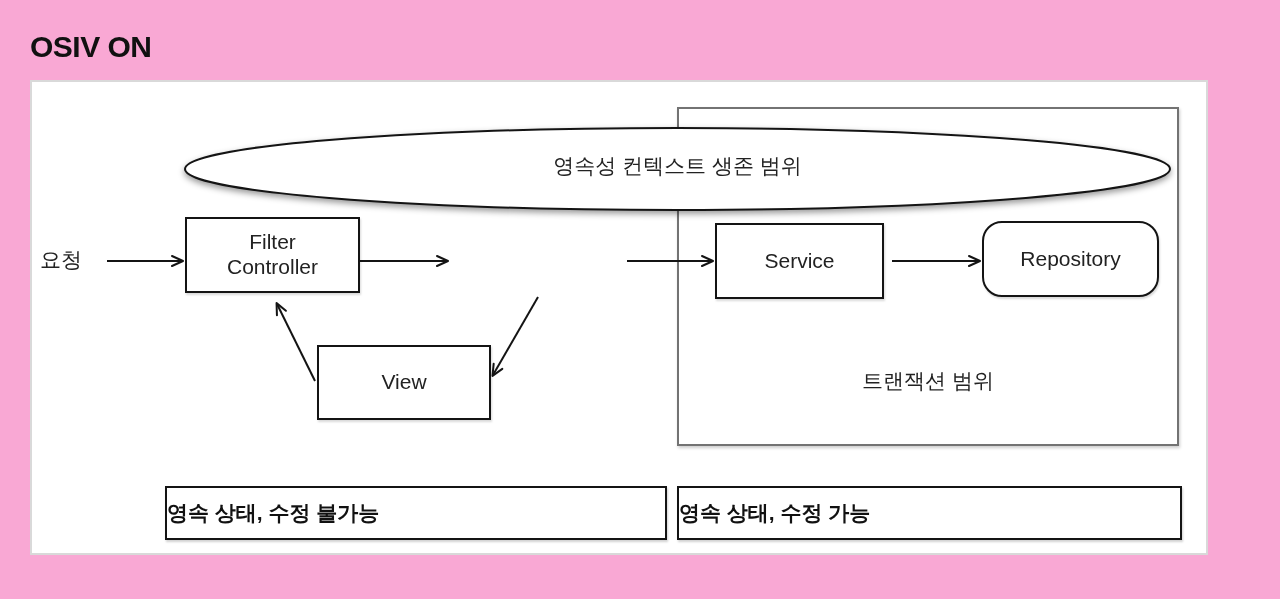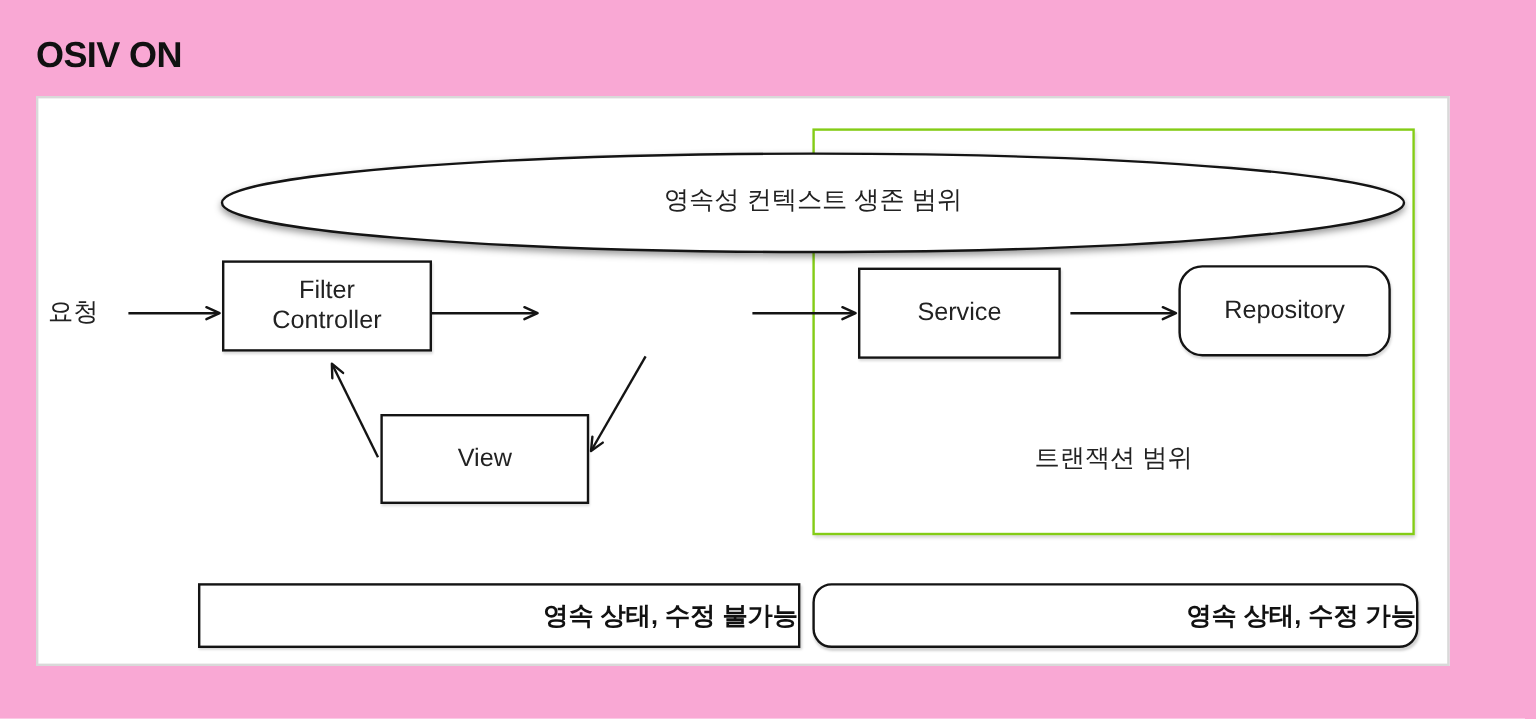--- a/index.html
+++ b/index.html
@@ -51,21 +51,21 @@
     line-height: 1.18;
     text-align: center;
     color: #222;
     box-shadow: 1px 2px 2px rgba(0,0,0,0.15);
     z-index: 3;
   }
   .txn-box {
     position: absolute;
     left: 645px; top: 25px;
     width: 502px; height: 339px;
-    border: 2px solid #84cc16;
+    border: 2px solid #737373;
     box-sizing: border-box;
     background: #ffffff;
     box-shadow: 1px 2px 3px rgba(0,0,0,0.2);
     z-index: 1;
   }
   .txn-label {
     position: absolute;
     left: 0; right: 0;
     top: 258px;
     text-align: center;
@@ -97,29 +97,29 @@
   .node-view       { left: 285px; top: 263px; width: 174px; height: 75px; }
   .footnote {
     position: absolute;
     top: 404px;
     height: 54px;
     border: 2px solid #141414;
     box-sizing: border-box;
     background: #fff;
     display: flex;
     align-items: center;
-    justify-content: flex-end;
+    justify-content: flex-start;
     font-size: 21px;
     font-weight: bold;
     color: #111;
     box-shadow: 1px 2px 2px rgba(0,0,0,0.18);
     z-index: 3;
   }
   .footnote-left  { left: 133px; width: 502px; }
-  .footnote-right { left: 645px; width: 505px; border-radius: 16px; }
+  .footnote-right { left: 645px; width: 505px; }
   .shape-ellipse { filter: drop-shadow(0px 3px 3px rgba(0,0,0,0.4)); }
 </style>
 </head>
 <body>
 
 <div class="stage">
 
   <div class="page-title">OSIV ON</div>
 
   <div class="panel">

